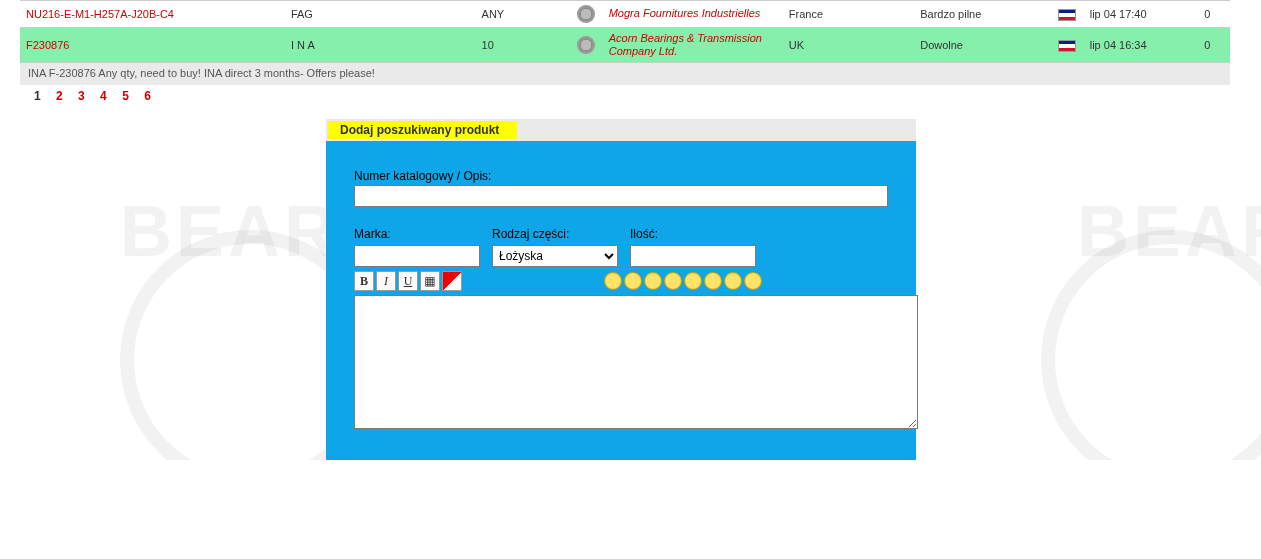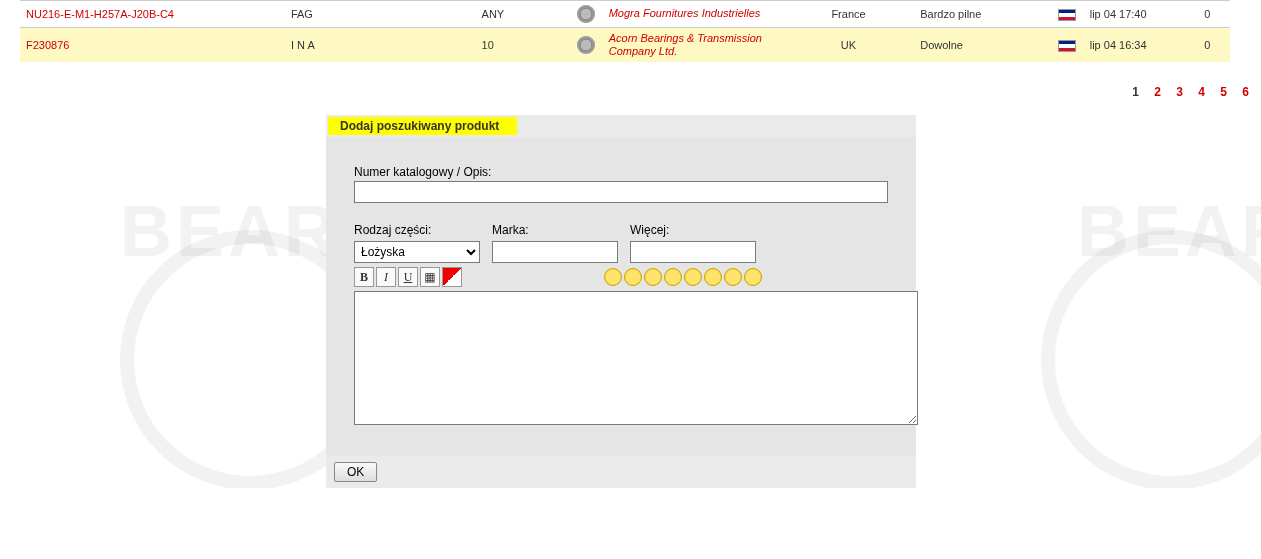--- a/index.html
+++ b/index.html
@@ -7,39 +7,39 @@
     .watermark { position: absolute; top: 190px; z-index: -1; opacity: 0.12; font-size: 72px; font-weight: bold; color: #999; letter-spacing: 4px; pointer-events: none; }
     .watermark-left { left: 120px; }
     .watermark-right { right: -60px; }
     .watermark-circle { position: absolute; border: 14px solid rgba(150,150,150,0.12); border-radius: 50%; pointer-events: none; z-index: -1; }
     .wc-left { width: 260px; height: 260px; top: 230px; left: 120px; }
     .wc-right { width: 260px; height: 260px; top: 230px; right: -40px; }
 
     .table { width: 1210px; margin: 0 20px; border-collapse: collapse; }
     .table tr { border-top: 1px solid #ccc; }
     .table td { padding: 4px 6px; vertical-align: middle; font-size: 11px; }
-    .row-alt { background: #fef9c3; }
+    .row-alt { background: #86efac; }
     .row-note { background: #eaeaea; }
     .row-note td { padding: 4px 6px 6px 8px; font-size: 11px; color: #555; }
 
     .pcode { color: #d00000; text-decoration: none; }
     .company { color: #d00000; text-decoration: none; line-height: 1.2; display: inline-block; }
 
     .gear-icon { display: inline-block; width: 18px; height: 18px; border-radius: 50%; background: radial-gradient(circle,#bbb 40%, #888 42%, #aaa 70%); box-shadow: inset 0 0 2px #888; vertical-align: middle; }
     .flag-icon { display: inline-block; width: 18px; height: 12px; background: linear-gradient(to bottom,#00247d 33%,#fff 33%,#fff 66%,#cf142b 66%); border: 1px solid #999; vertical-align: middle; }
 
-    .pagination { margin: 23px 0 16px 34px; font-size: 12px; text-align: right; }
+    .pagination { margin: 4px 0 16px 34px; font-size: 12px; }
     .pagination span { margin-right: 12px; }
     .pagination .pg-cur { color: #333; font-weight: bold; }
     .pagination .pg { color: #d00000; font-weight: bold; text-decoration: none; }
 
     .form-wrap { width: 590px; margin-left: 326px; }
     .form-header { background: #eaeaea; padding: 4px 2px; font-weight: bold; font-size: 12px; }
     .form-header .hl { background: #ffff00; padding: 2px 18px 2px 12px; }
-    .form-body { background: #e5e5e5; padding: 28px; }
+    .form-body { background: #0ea5e9; padding: 28px; }
     .form-body label { font-size: 12px; color: #000; display: block; margin-bottom: 2px; }
     .wide-input { width: 100%; height: 22px; border: 1px solid #7a7a7a; padding: 2px; font-size: 12px; background: #fff; }
     .row-fields { display: flex; gap: 12px; margin-top: 20px; }
     .row-fields .col label { margin-bottom: 4px; }
     .row-fields select, .row-fields input { width: 126px; height: 22px; border: 1px solid #7a7a7a; font-size: 12px; background: #fff; padding: 1px 2px; }
     .row-fields .col:last-child select { width: 126px; }
     .editor-label { margin-top: 24px; }
 
     .editor-toolbar { display: flex; align-items: center; gap: 2px; margin-top: 4px; }
     .tb-btn { width: 20px; height: 20px; border: 1px solid #999; background: #fafafa; display: inline-flex; align-items: center; justify-content: center; font-family: Georgia, serif; font-size: 12px; cursor: pointer; }
@@ -53,21 +53,21 @@
     .editor-area { width: 564px; height: 134px; margin-top: 4px; border: 1px solid #7a7a7a; resize: both; overflow: auto; background: #fff; padding: 4px; font-size: 12px; }
 
     .ok-row { background: #eaeaea; padding: 6px 8px; }
     .ok-btn { padding: 2px 12px; font-size: 12px; border: 1px solid #888; background: linear-gradient(#fafafa,#ddd); cursor: pointer; border-radius: 2px; }
 
     .c-code { width: 250px; }
     .c-brand { width: 180px; }
     .c-qty { width: 90px; }
     .c-icon { width: 22px; }
     .c-company { width: 170px; font-style: italic; }
-    .c-country { width: 124px; text-align: center; }
+    .c-country { width: 124px; }
     .c-priority { width: 130px; }
     .c-flag { width: 26px; }
     .c-date { width: 108px; }
     .c-count { width: 30px; }
   </style>
 </head>
 <body>
 
 <div class="watermark watermark-left">BEARI</div>
 <div class="watermark watermark-right">BEARI</div>
@@ -93,20 +93,23 @@
     <td class="c-brand">I N A</td>
     <td class="c-qty">10</td>
     <td class="c-icon"><span class="gear-icon"></span></td>
     <td class="c-company"><a class="company" href="#">Acorn Bearings &amp; Transmission Company Ltd.</a></td>
     <td class="c-country">UK</td>
     <td class="c-priority">Dowolne</td>
     <td class="c-flag"><span class="flag-icon"></span></td>
     <td class="c-date">lip 04 16:34</td>
     <td class="c-count">0</td>
   </tr>
+  <tr class="row-note">
+    <td colspan="10">INA F-230876 Any qty, need to buy! INA direct 3 months- Offers please!</td>
+  </tr>
 </tbody>
   </table>
 
 <div class="pagination">
   <span class="pg-cur">1</span>
   <span><a href="#" class="pg">2</a></span>
   <span><a href="#" class="pg">3</a></span>
   <span><a href="#" class="pg">4</a></span>
   <span><a href="#" class="pg">5</a></span>
   <span><a href="#" class="pg">6</a></span>
@@ -115,31 +118,31 @@
 <div class="form-wrap">
   <div class="form-header">
     <span class="hl">Dodaj poszukiwany produkt</span>
   </div>
   <div class="form-body">
     <label>Numer katalogowy / Opis:</label>
     <input type="text" class="wide-input" style="">
 
     <div class="row-fields">
       <div class="col">
+        <label>Marka:</label>
+        <input type="text" style="">
+      </div>
+      <div class="col">
         <label>Rodzaj części:</label>
         <select>
           <option>Łożyska</option>
         </select>
       </div>
       <div class="col">
-        <label>Marka:</label>
-        <input type="text" style="">
-      </div>
-      <div class="col">
-        <label>Więcej:</label>
+        <label>Ilość:</label>
         <input type="text" style="">
       </div>
     </div>
 
     <div class="editor-toolbar">
       <span class="tb-btn bold">B</span>
       <span class="tb-btn italic">I</span>
       <span class="tb-btn underline">U</span>
       <span class="tb-btn">▦</span>
       <span class="tb-color"></span>
@@ -149,16 +152,13 @@
         <span class="emoji"></span>
         <span class="emoji"></span>
         <span class="emoji"></span>
         <span class="emoji"></span>
         <span class="emoji"></span>
         <span class="emoji"></span>
       </div>
     </div>
     <textarea class="editor-area" style=""></textarea>
   </div>
-  <div class="ok-row">
-    <button class="ok-btn">OK</button>
-  </div>
 </div>
 
 </body></html>

